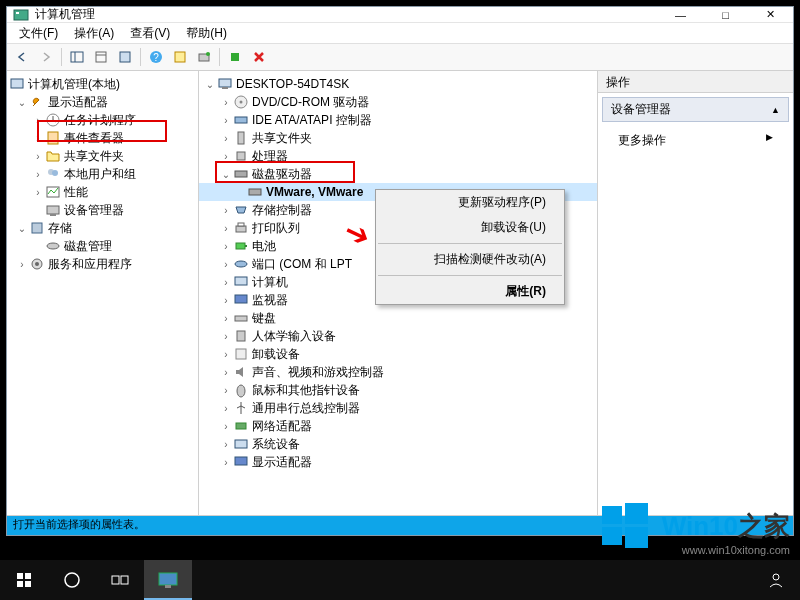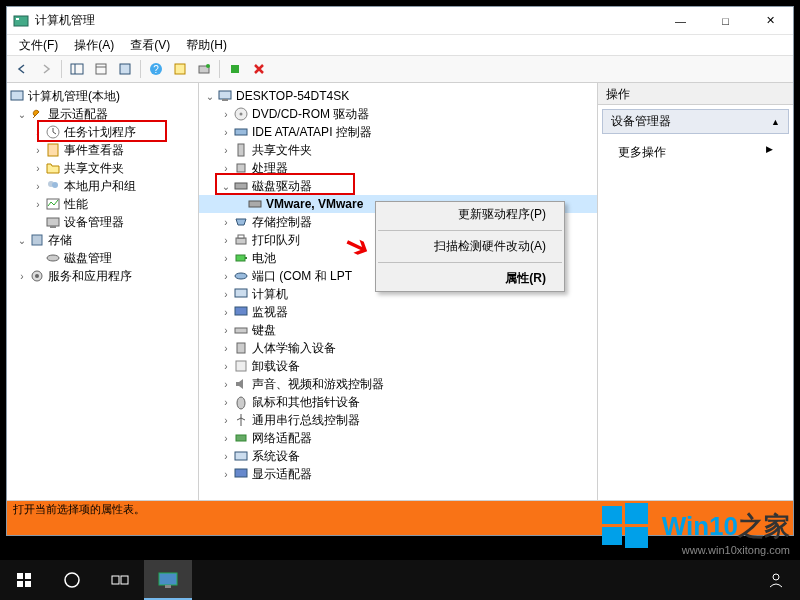--- a/index.html
+++ b/index.html
@@ -1,18 +1,18 @@
 <!DOCTYPE html>
 <html><head>
 <meta charset="utf-8">
 <style>
 * { box-sizing: border-box; margin: 0; padding: 0; font-family: "Microsoft YaHei", "Segoe UI", sans-serif; }
 body { background: #000; width: 800px; height: 600px; overflow: hidden; position: relative; }
 .window { position: absolute; left: 6px; top: 6px; width: 788px; height: 530px; background: #fff; border: 1px solid #8a9aa8; }
-.titlebar { height: 28px; background: #fff; display: flex; align-items: center; padding-left: 6px; border-bottom: 1px solid #e5e5e5; }
+.titlebar { height: 16px; background: #fff; display: flex; align-items: center; padding-left: 6px; border-bottom: 1px solid #e5e5e5; }
 .titlebar-icon { width: 16px; height: 16px; margin-right: 6px; }
 .titlebar-text { font-size: 12px; color: #000; flex: 1; }
 .titlebar-btns { display: flex; }
 .titlebar-btn { width: 45px; height: 27px; display: flex; align-items: center; justify-content: center; font-size: 11px; color: #000; }
 .menubar { height: 20px; display: flex; align-items: center; padding-left: 6px; font-size: 12px; gap: 4px; }
 .menu-item { padding: 1px 6px; cursor: default; }
 .toolbar { height: 28px; border-top: 1px solid #e0e0e0; border-bottom: 1px solid #d0d0d0; display: flex; align-items: center; padding: 0 4px; gap: 2px; background: #f8f8f8; }
 .tb-btn { width: 22px; height: 22px; display: flex; align-items: center; justify-content: center; border: 1px solid transparent; }
 .tb-sep { width: 1px; height: 18px; background: #d0d0d0; margin: 0 2px; }
 .content { display: flex; height: calc(100% - 76px); }
@@ -25,21 +25,21 @@
 .tree-row { display: flex; align-items: center; font-size: 12px; height: 18px; padding-right: 4px; white-space: nowrap; cursor: default; }
 .tree-row.selected { background: #cde8ff; }
 .expander { width: 14px; text-align: center; color: #666; font-size: 10px; cursor: pointer; }
 .tree-icon { width: 16px; height: 16px; margin-right: 3px; display: inline-flex; align-items: center; justify-content: center; }
 .indent { display: inline-block; }
 .red-box { border: 2px solid #e00000; position: absolute; pointer-events: none; }
 .ctx-menu { position: absolute; background: #f0f0f0; border: 1px solid #a0a0a0; box-shadow: 3px 3px 4px rgba(0,0,0,0.25); font-size: 12px; width: 190px; z-index: 50; }
 .ctx-item { padding: 4px 18px; cursor: default; text-align: right; }
 .ctx-sep { height: 1px; background: #c0c0c0; margin: 3px 2px; }
 .red-arrow { position: absolute; z-index: 60; color: #e00; font-size: 30px; transform: rotate(25deg); pointer-events: none; }
-.statusbar { position: absolute; bottom: 0; left: 0; right: 0; height: 35px; border-top: 1px solid #d0d0d0; font-size: 11px; padding: 1px 6px; background: #f97316; }
+.statusbar { position: absolute; bottom: 0; left: 0; right: 0; height: 20px; border-top: 1px solid #d0d0d0; font-size: 11px; padding: 1px 6px; background: #0ea5e9; }
 .taskbar { position: absolute; left: 0; right: 0; bottom: 0; height: 40px; background: #101010; display: flex; align-items: center; }
 .task-btn { width: 48px; height: 40px; display: flex; align-items: center; justify-content: center; color: #fff; }
 .task-btn.active { background: #3a3a3a; border-bottom: 2px solid #76b9ed; }
 .watermark { position: absolute; right: 10px; bottom: 44px; text-align: right; }
 .watermark .brand { font-size: 26px; color: #00a0e9; font-weight: bold; }
 .watermark .brand span { color: #333; }
 .watermark .url { font-size: 11px; color: #888; }
 .win-logo { position: absolute; right: 150px; bottom: 50px; }
 svg { display: block; }
 </style>
@@ -470,20 +470,21 @@
               <rect x="2" y="3" width="12" height="8" fill="#68c" stroke="#357"></rect>
             </svg>
           </span>
           <span>显示适配器</span>
         </div>
 
       <div class="red-box" style="left:16px; top:90px; width:140px; height:22px;"></div>
 
       <div class="ctx-menu" style="left:176px; top:118px;">
         <div class="ctx-item">更新驱动程序(P)</div>
+        <div class="ctx-item">卸载设备(U)</div>
         <div class="ctx-sep"></div>
         <div class="ctx-item">扫描检测硬件改动(A)</div>
         <div class="ctx-sep"></div>
         <div class="ctx-item" style="font-weight:bold">属性(R)</div>
       </div>
 
       <div class="red-arrow" style="left:146px; top:145px;">➔</div>
     </div>
 
     <div class="right-pane">

